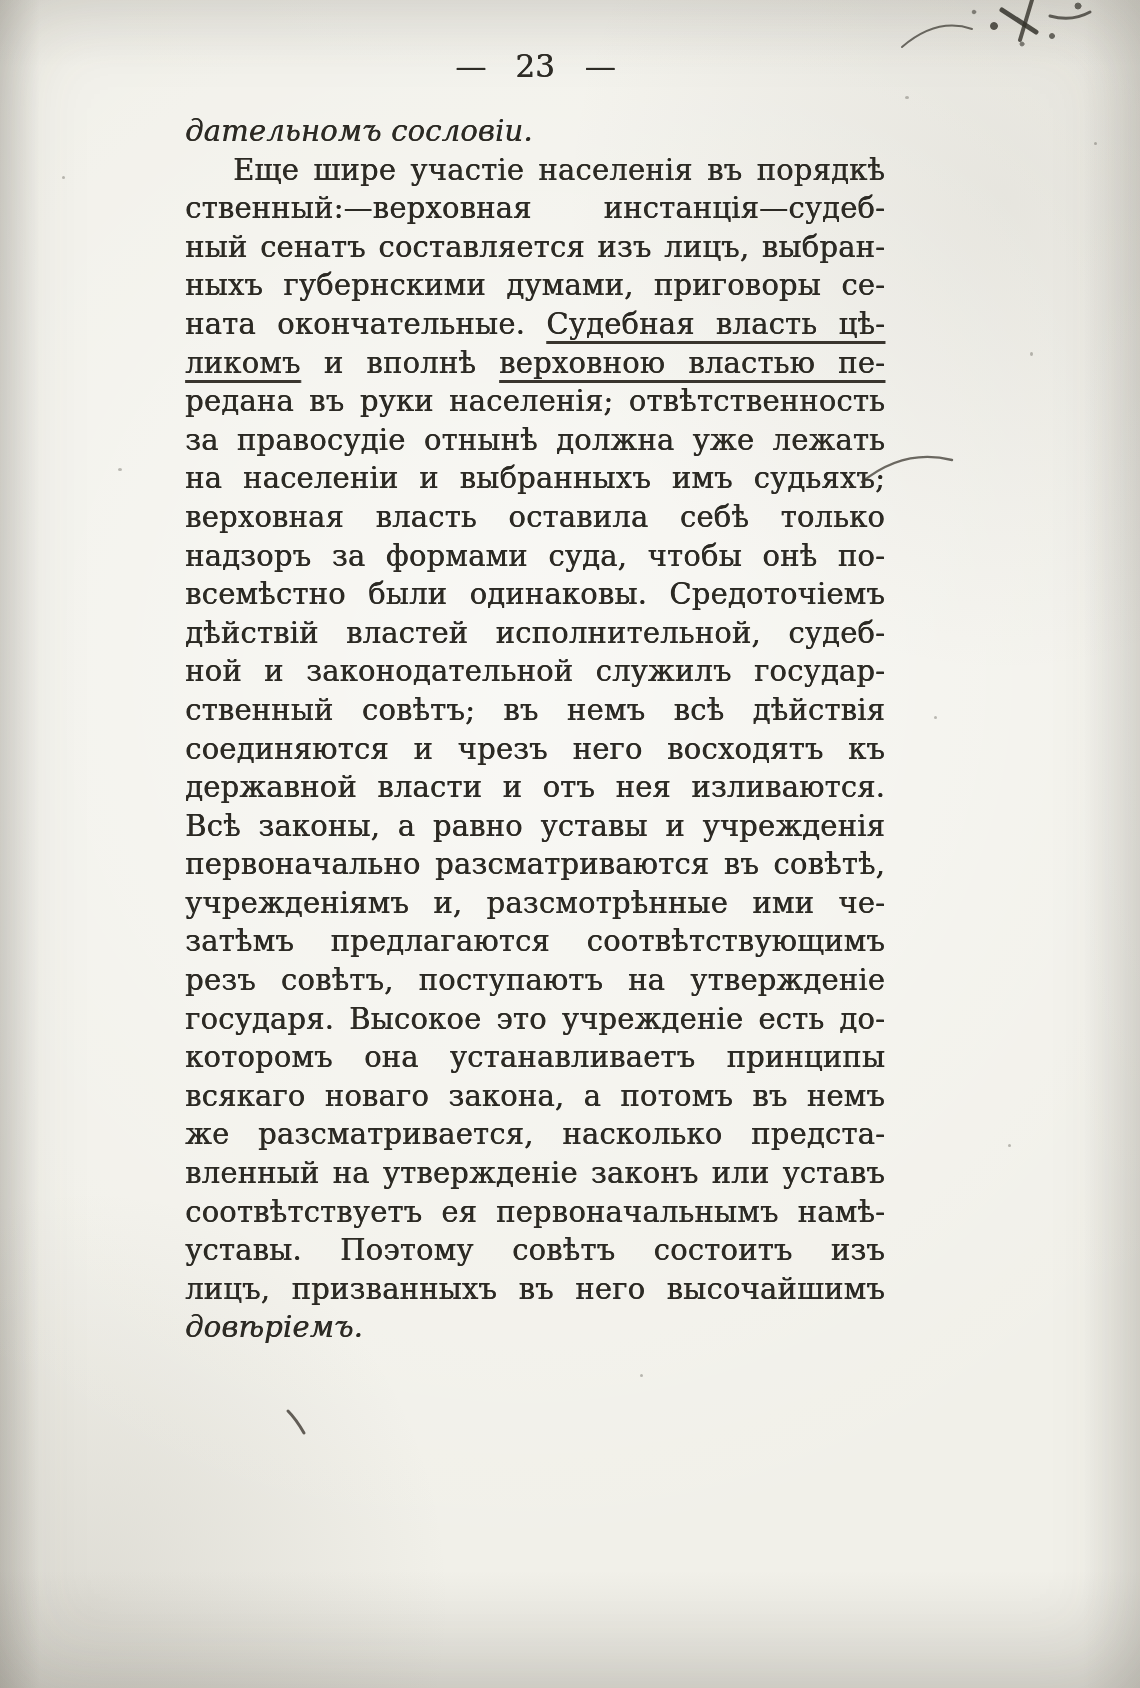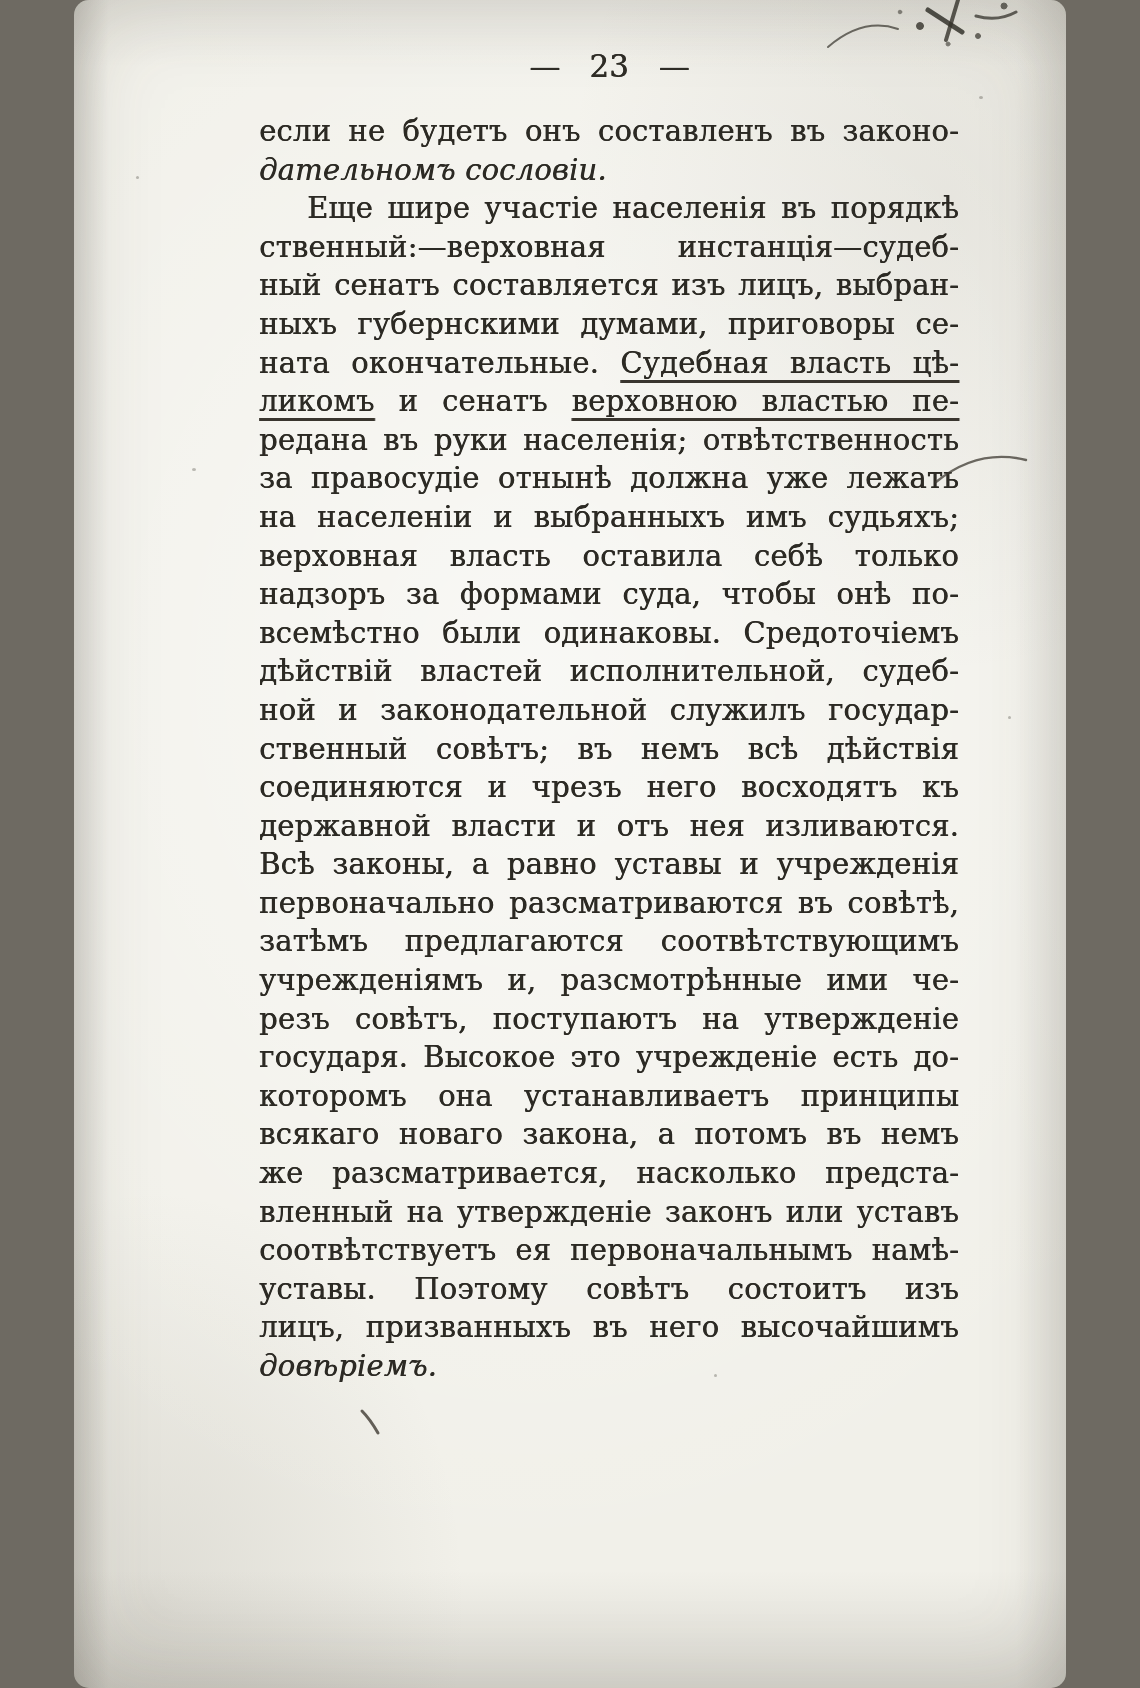--- a/index.html
+++ b/index.html
@@ -1,33 +1,32 @@
 <!DOCTYPE html>
 <html><head>
 <meta charset="utf-8">
 <style>
   html,body { margin:0; padding:0; background:#6e6a62; }
   .page {
     position:relative;
-    width:992px; height:1688px;
+    width:1140px; height:1688px;
     margin:0 auto;
     overflow:hidden;
     font-family:"DejaVu Serif", serif;
     color:#2c2a24;
     background:
       radial-gradient(120% 85% at 46% 40%, rgba(255,255,255,.55), rgba(255,255,255,0) 62%),
       linear-gradient(90deg,  rgba(85,80,70,.20), rgba(85,80,70,0) 3.5%),
       linear-gradient(270deg, rgba(85,80,70,.12), rgba(85,80,70,0) 5%),
       linear-gradient(0deg,   rgba(85,80,70,.14), rgba(85,80,70,0) 7%),
       linear-gradient(180deg, rgba(85,80,70,.07), rgba(85,80,70,0) 4%),
       radial-gradient(55% 40% at 88% 12%, rgba(110,104,92,.10), transparent 70%),
       radial-gradient(45% 35% at 8% 95%, rgba(110,104,92,.14), transparent 70%),
       #f1f0e9;
     box-shadow: inset 0 0 90px rgba(70,65,55,.18);
-    border-radius: 15px;
   }
   .header {
     position:absolute; top:48px; left:185px; width:700px;
     text-align:center; font-size:31px; white-space:nowrap;
     color:#2e2c26;
     text-shadow: 0.4px 0 currentColor;
   }
   .header .dash { letter-spacing:-1px; }
   .header .num  { margin:0 30px; }
   .text-block {
@@ -59,43 +58,42 @@
 </head>
 <body>
 
 <div class="page">
 
   <div class="header">
     <span class="dash">—</span><span class="num">23</span><span class="dash">—</span>
   </div>
 
   <div class="text-block">
-      <div class="line"><span>если не будетъ онъ составленъ въ законо-</span></div>
       <div class="line last"><span>дательномъ сословіи.</span></div>
       <div class="line indent"><span>Еще шире участіе населенія въ порядкѣ</span></div>
       <div class="line"><span>ственный:—верховная инстанція—судеб-</span></div>
       <div class="line"><span>ный сенатъ составляется изъ лицъ, выбран-</span></div>
       <div class="line"><span>ныхъ губернскими думами, приговоры се-</span></div>
       <div class="line"><span>ната окончательные. </span><span class="u">Судебная власть цѣ-</span></div>
-      <div class="line"><span class="u">ликомъ</span><span> и сенатъ </span><span class="u">верховною властью пе-</span></div>
+      <div class="line"><span class="u">ликомъ</span><span> и вполнѣ </span><span class="u">верховною властью пе-</span></div>
       <div class="line"><span>редана въ руки населенія; отвѣтственность</span></div>
       <div class="line"><span>за правосудіе отнынѣ должна уже лежать</span></div>
       <div class="line"><span>на населеніи и выбранныхъ имъ судьяхъ;</span></div>
       <div class="line"><span>верховная власть оставила себѣ только</span></div>
       <div class="line"><span>надзоръ за формами суда, чтобы онѣ по-</span></div>
       <div class="line"><span>всемѣстно были одинаковы. Средоточіемъ</span></div>
       <div class="line"><span>дѣйствій властей исполнительной, судеб-</span></div>
       <div class="line"><span>ной и законодательной служилъ государ-</span></div>
       <div class="line"><span>ственный совѣтъ; въ немъ всѣ дѣйствія</span></div>
       <div class="line"><span>соединяются и чрезъ него восходятъ къ</span></div>
       <div class="line"><span>державной власти и отъ нея изливаются.</span></div>
       <div class="line"><span>Всѣ законы, а равно уставы и учрежденія</span></div>
       <div class="line"><span>первоначально разсматриваются въ совѣтѣ,</span></div>
+      <div class="line"><span>учрежденіямъ и, разсмотрѣнные ими че-</span></div>
       <div class="line"><span>затѣмъ предлагаются соотвѣтствующимъ</span></div>
-      <div class="line"><span>учрежденіямъ и, разсмотрѣнные ими че-</span></div>
       <div class="line"><span>резъ совѣтъ, поступаютъ на утвержденіе</span></div>
       <div class="line"><span>государя. Высокое это учрежденіе есть до-</span></div>
       <div class="line"><span>которомъ она устанавливаетъ принципы</span></div>
       <div class="line"><span>всякаго новаго закона, а потомъ въ немъ</span></div>
       <div class="line"><span>же разсматривается, насколько предста-</span></div>
       <div class="line"><span>вленный на утвержденіе законъ или уставъ</span></div>
       <div class="line"><span>соотвѣтствуетъ ея первоначальнымъ намѣ-</span></div>
       <div class="line"><span>уставы. Поэтому совѣтъ состоитъ изъ</span></div>
       <div class="line"><span>лицъ, призванныхъ въ него высочайшимъ</span></div>
       <div class="line last"><span>довѣріемъ.</span></div>

